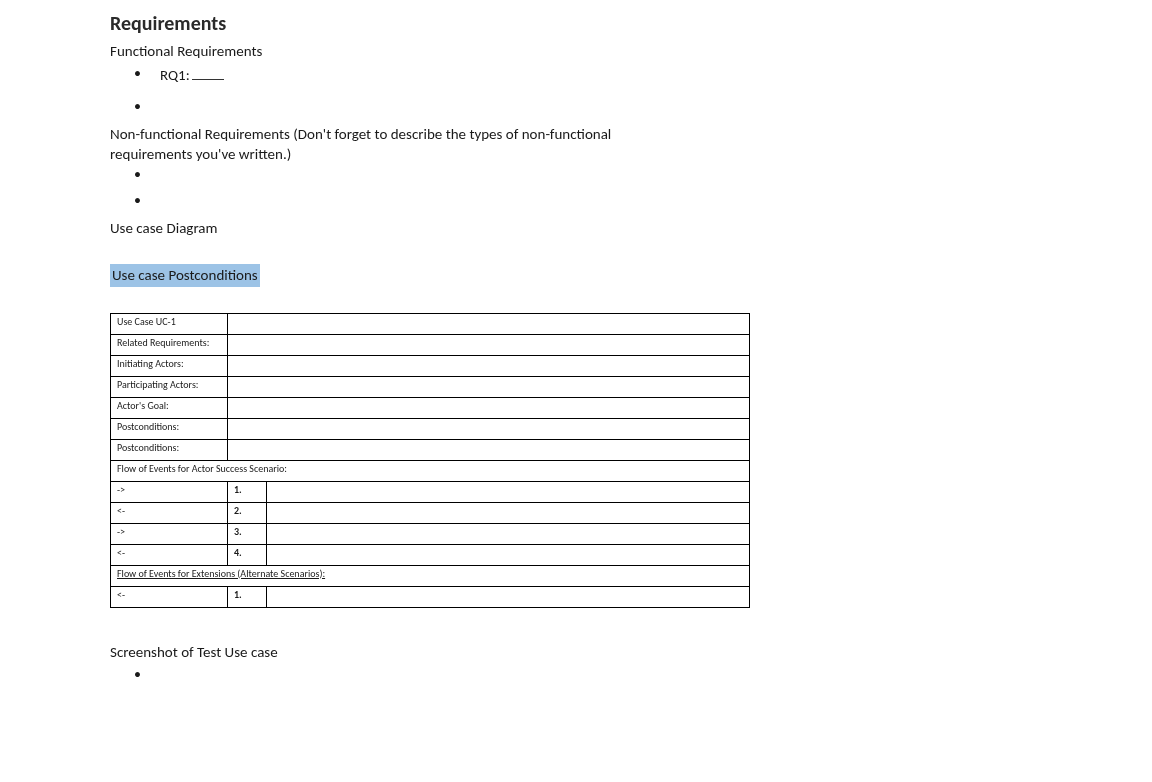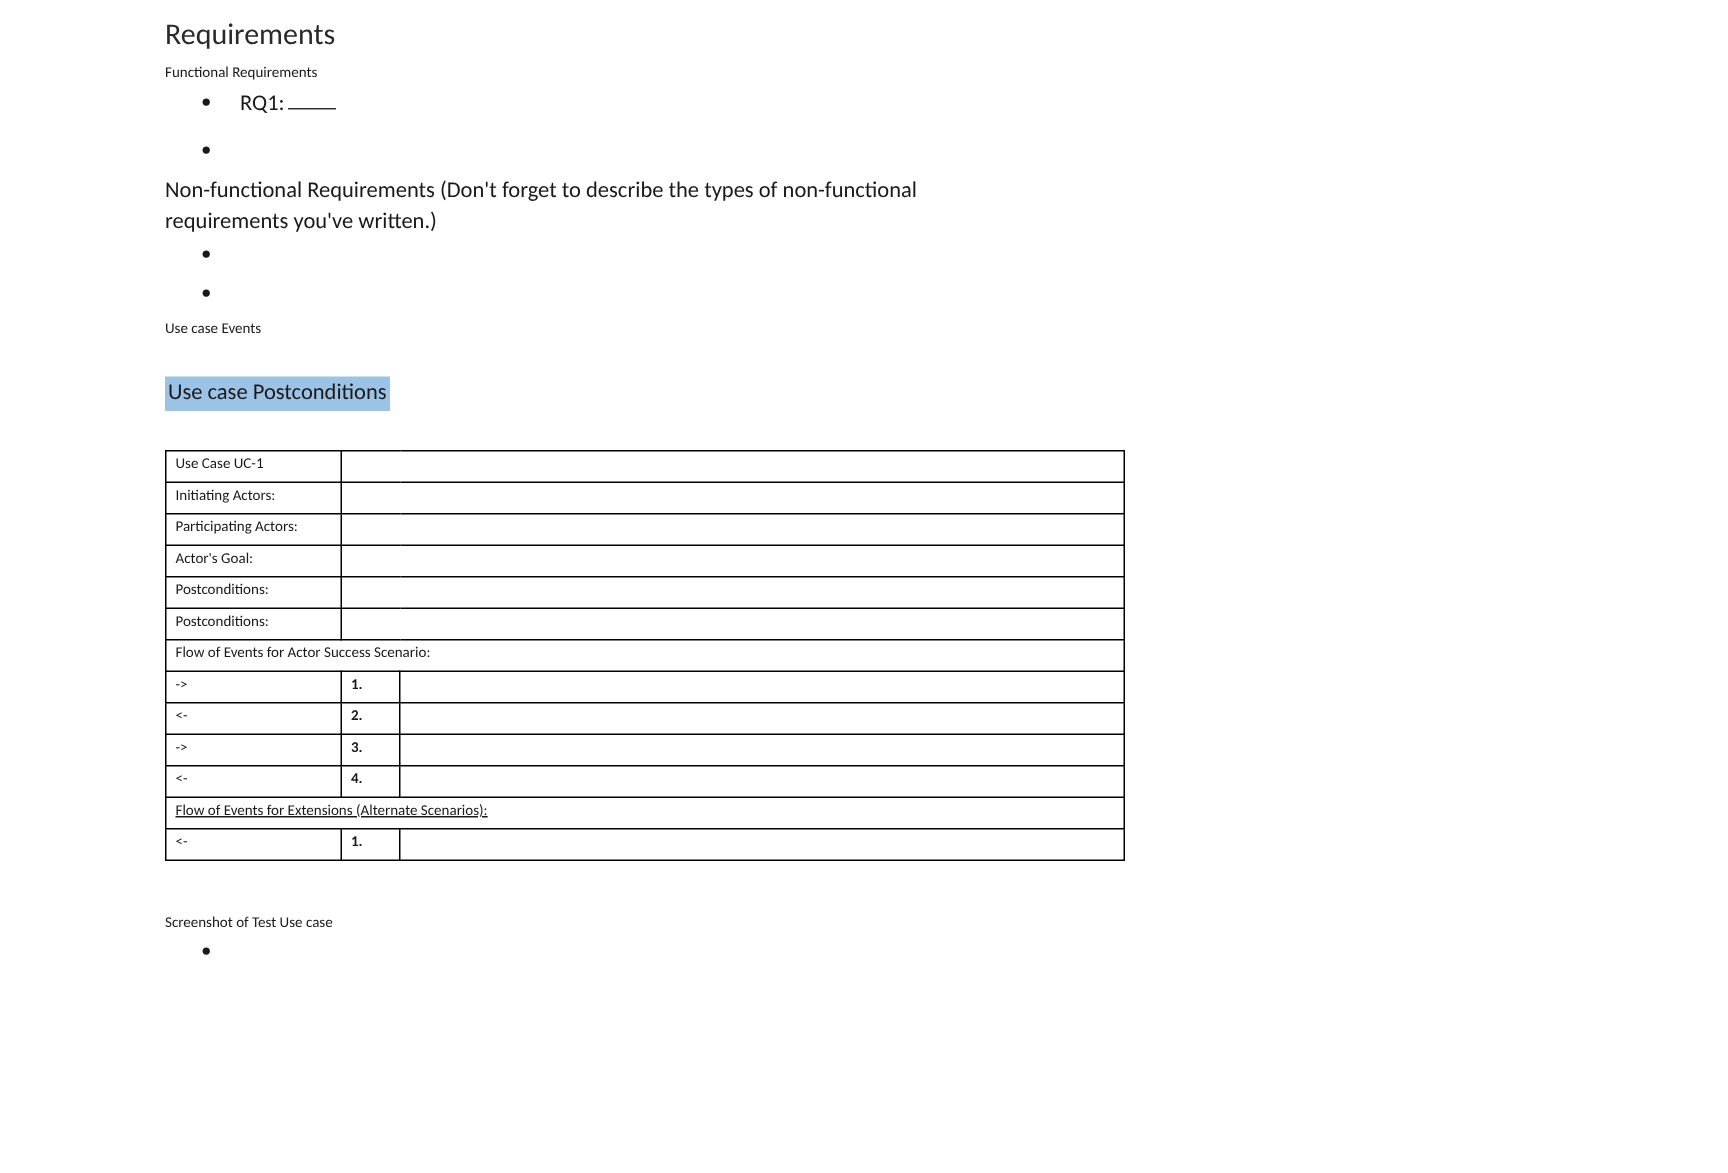--- a/index.html
+++ b/index.html
@@ -12,26 +12,26 @@
     line-height: 1.35;
   }
   .page {
     width: 1152px;
     min-height: 782px;
     box-sizing: border-box;
     padding: 10px 0 0 110px;
   }
   h2.section-title {
     font-size: 20px;
-    font-weight: 400;
+    font-weight: 700;
     color: #2a2a2a;
     margin: 0 0 4px 0;
   }
   .subheading {
-    font-size: 10px;
+    font-size: 15px;
     margin: 2px 0 4px 0;
   }
   ul.bullets {
     margin: 0 0 8px 0;
     padding-left: 42px;
     list-style: none;
   }
   ul.bullets > li {
     position: relative;
     margin: 2px 0 12px 0;
@@ -103,34 +103,38 @@
     </li>
     <li></li>
   </ul>
 
   <div class="para">Non-functional Requirements (Don't forget to describe the types of non-functional requirements you've written.)</div>
   <ul class="bullets">
     <li></li>
     <li></li>
   </ul>
 
-  <div class="subheading">Use case Events</div>
+  <div class="subheading">Use case Diagram</div>
 
   <div class="gap-md"></div>
 
   <div>
     <span class="highlight">Use case Postconditions</span>
   </div>
 
   <div class="gap-md"></div>
 
   <table class="uc">
     <tbody>
         <tr>
       <td class="lbl">Use Case UC-1</td>
+      <td class="val" colspan="2"></td>
+    </tr>
+    <tr>
+      <td class="lbl">Related Requirements:</td>
       <td class="val" colspan="2"></td>
     </tr>
     <tr>
       <td class="lbl">Initiating Actors:</td>
       <td class="val" colspan="2"></td>
     </tr>
     <tr>
       <td class="lbl">Participating Actors:</td>
       <td class="val" colspan="2"></td>
     </tr>

